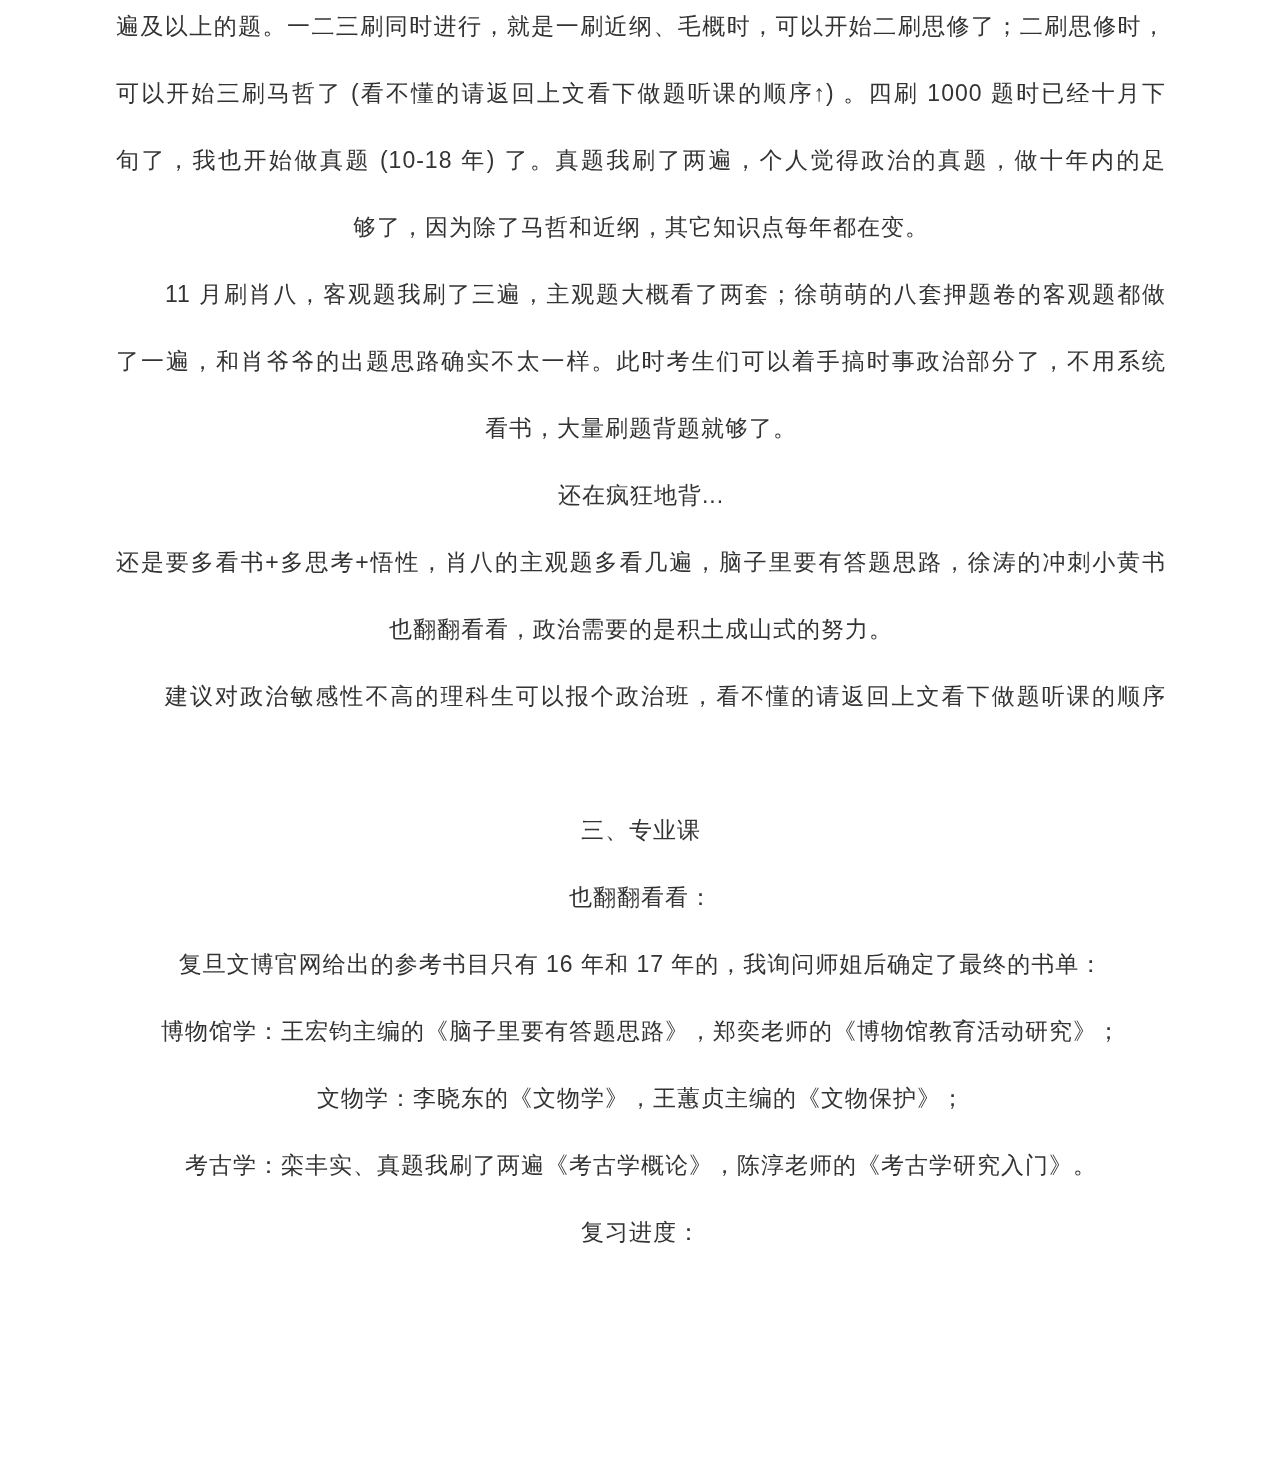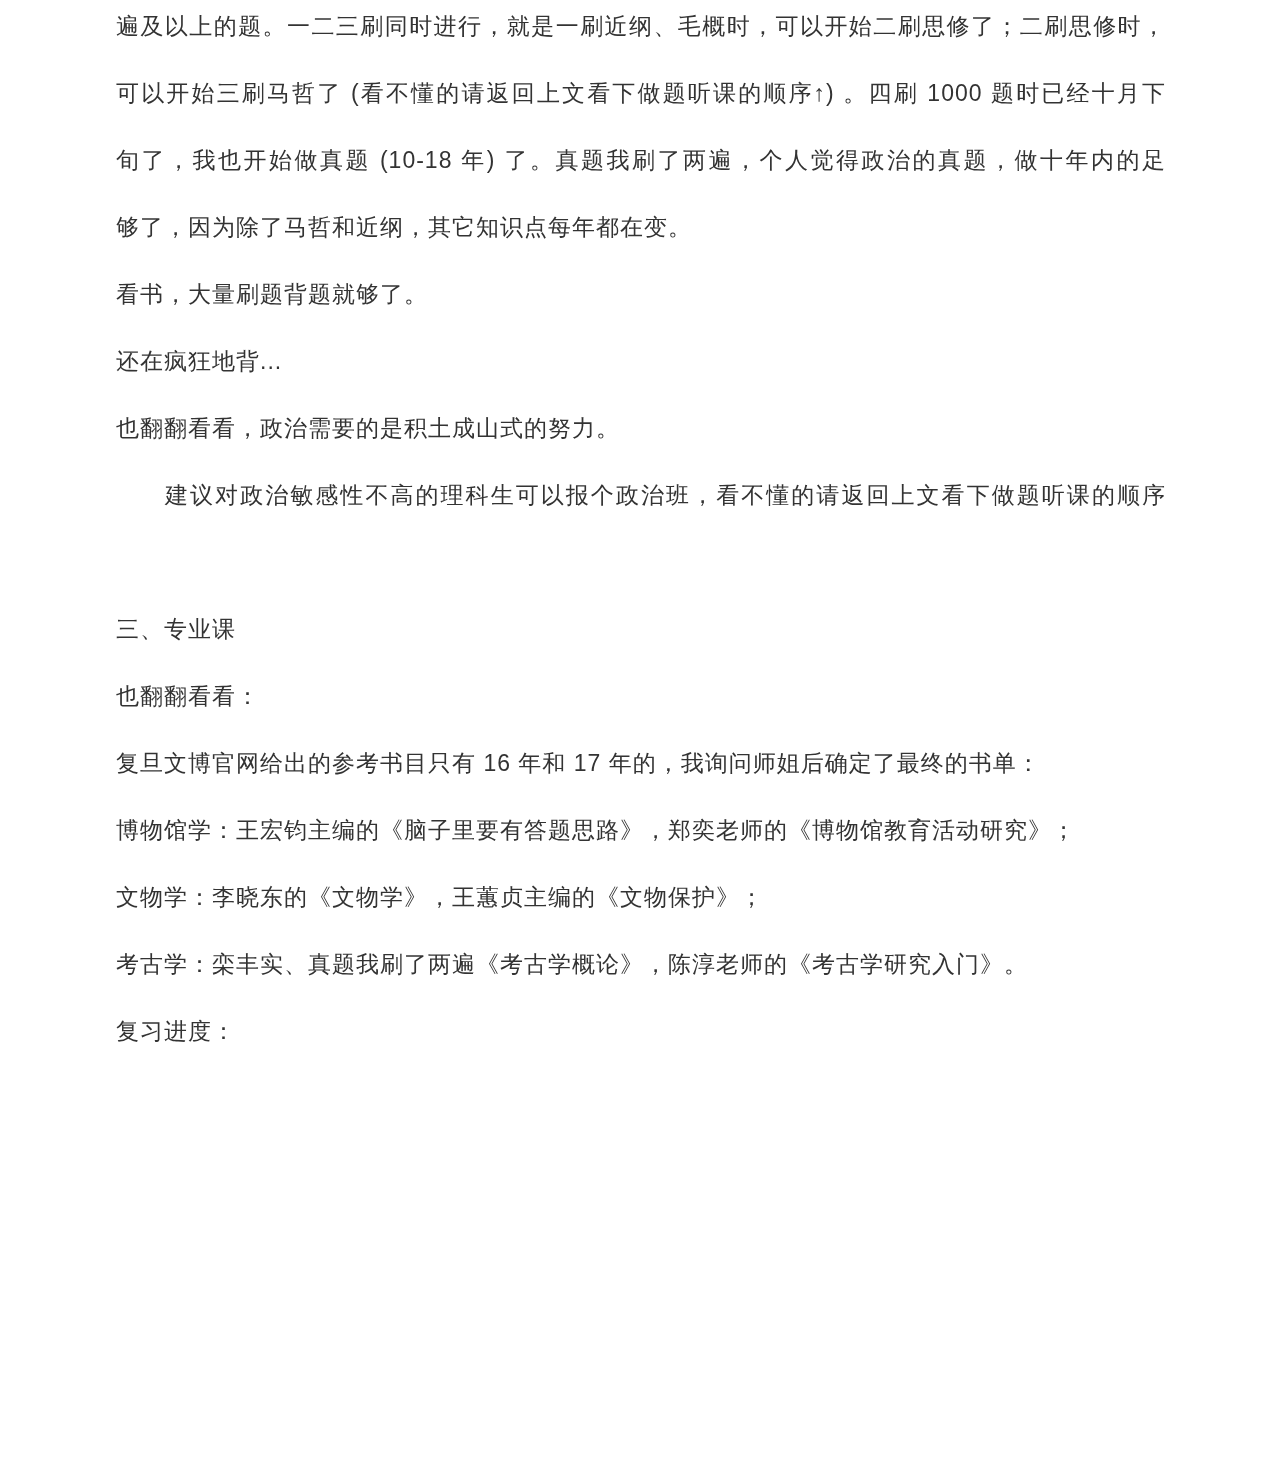--- a/index.html
+++ b/index.html
@@ -20,21 +20,21 @@
     margin-top: -7px;
     font-family: "Liberation Sans", sans-serif;
     font-size: 23px;
     letter-spacing: 1px;
     line-height: 67px;
     color: #333333;
     font-weight: 400;
   }
   .line {
     height: 67px;
-    text-align: left;
+    text-align: center;
     white-space: normal;
     overflow: hidden;
   }
   
   .jl {
     text-align: justify;
     text-align-last: justify;
   }
   
   .indent {
@@ -49,24 +49,27 @@
 </head>
 <body>
 
 <div class="page">
 
   <div class="line jl">遍及以上的题。一二三刷同时进行，就是一刷近纲、毛概时，可以开始二刷思修了；二刷思修时，</div>
   <div class="line jl">可以开始三刷马哲了 (看不懂的请返回上文看下做题听课的顺序↑) 。四刷 1000 题时已经十月下</div>
   <div class="line jl">旬了，我也开始做真题 (10-18 年) 了。真题我刷了两遍，个人觉得政治的真题，做十年内的足</div>
   <div class="line">够了，因为除了马哲和近纲，其它知识点每年都在变。</div>
 
+  <div class="line jl indent">11 月刷肖八，客观题我刷了三遍，主观题大概看了两套；徐萌萌的八套押题卷的客观题都做</div>
+  <div class="line jl">了一遍，和肖爷爷的出题思路确实不太一样。此时考生们可以着手搞时事政治部分了，不用系统</div>
   <div class="line">看书，大量刷题背题就够了。</div>
 
   <div class="line">还在疯狂地背...</div>
 
+  <div class="line jl">还是要多看书+多思考+悟性，肖八的主观题多看几遍，脑子里要有答题思路，徐涛的冲刺小黄书</div>
   <div class="line">也翻翻看看，政治需要的是积土成山式的努力。</div>
 
   <div class="line jl indent">建议对政治敏感性不高的理科生可以报个政治班，看不懂的请返回上文看下做题听课的顺序</div>
 
   <div class="line gap">三、专业课</div>
 
   <div class="line">也翻翻看看：</div>
   <div class="line">复旦文博官网给出的参考书目只有 16 年和 17 年的，我询问师姐后确定了最终的书单：</div>
   <div class="line">博物馆学：王宏钧主编的《脑子里要有答题思路》，郑奕老师的《博物馆教育活动研究》；</div>
   <div class="line">文物学：李晓东的《文物学》，王蕙贞主编的《文物保护》；</div>

